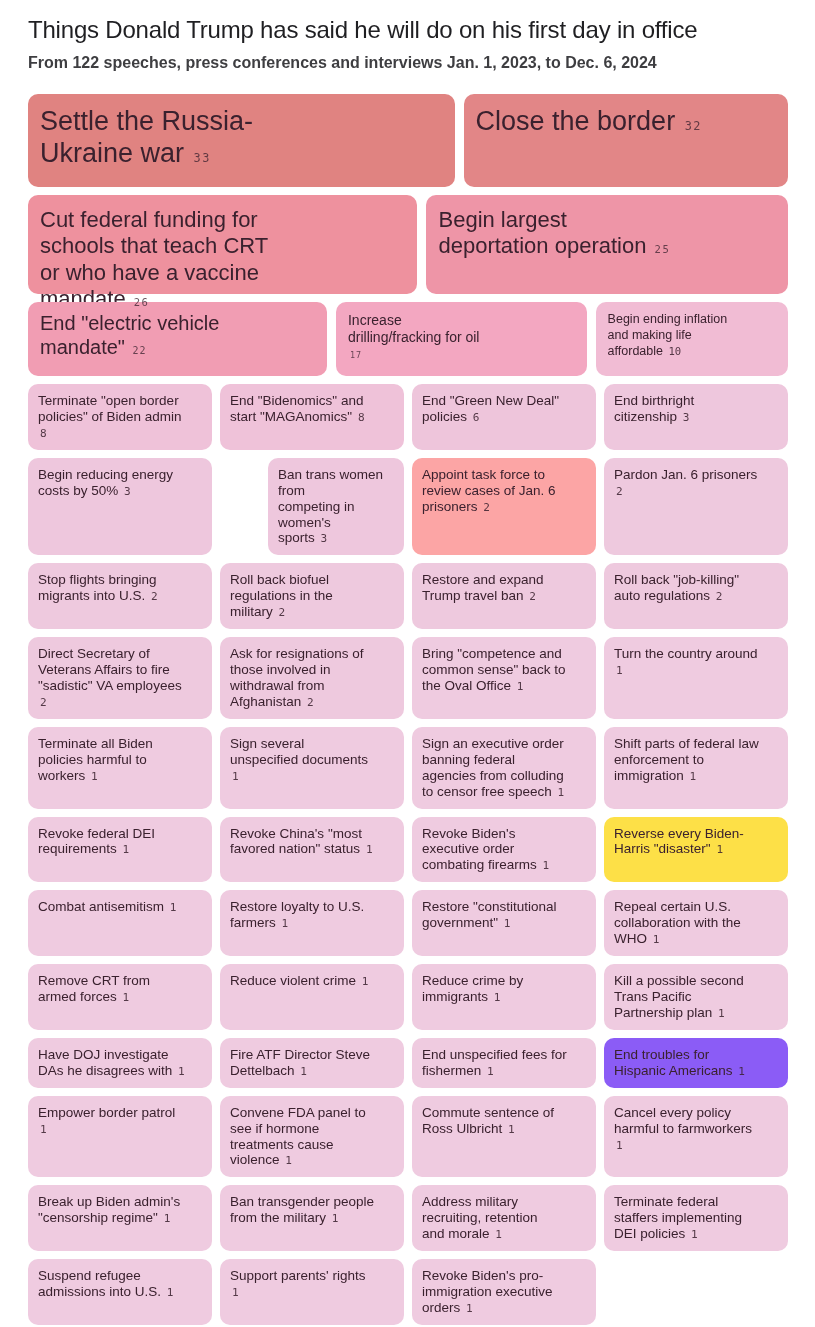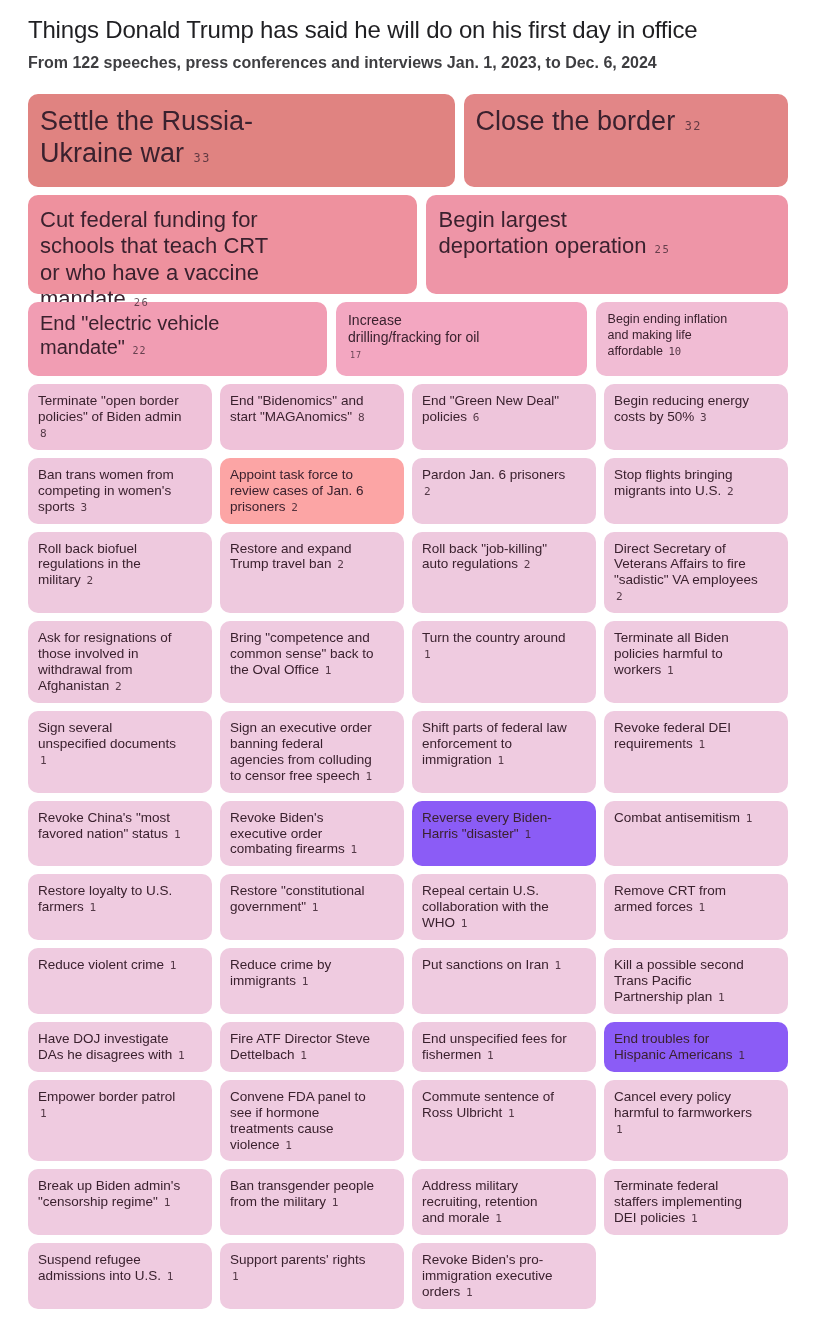--- a/index.html
+++ b/index.html
@@ -93,25 +93,30 @@
     <span class="label">End "Bidenomics" and
 start "MAGAnomics"</span>
     <span class="count">8</span>
   </div>
       <div class="box" style="background: rgb(238, 197, 219);">
     <span class="label">End "Green New Deal"
 policies</span>
     <span class="count">6</span>
   </div>
       <div class="box" style="background: rgb(238, 199, 221);">
+    <span class="label">End birthright
+citizenship</span>
+    <span class="count">3</span>
+  </div>
+      <div class="box" style="background: rgb(238, 199, 221);">
     <span class="label">Begin reducing energy
 costs by 50%</span>
     <span class="count">3</span>
   </div>
-      <div class="box" style="background: rgb(238, 199, 221);">
+      <div class="box" style="background: rgb(238, 199, 221); margin-left: 48px;">
     <span class="label">Ban trans women from
 competing in women's
 sports</span>
     <span class="count">3</span>
   </div>
       <div class="box" style="background: #fca5a5;">
     <span class="label">Appoint task force to
 review cases of Jan. 6
 prisoners</span>
     <span class="count">2</span>
@@ -201,21 +206,21 @@
     <span class="label">Revoke China's "most
 favored nation" status</span>
     <span class="count">1</span>
   </div>
       <div class="box" style="background: rgb(239, 203, 224);">
     <span class="label">Revoke Biden's
 executive order
 combating firearms</span>
     <span class="count">1</span>
   </div>
-      <div class="box" style="background: #8b5cf6;">
+      <div class="box" style="background: #fde047;">
     <span class="label">Reverse every Biden-
 Harris "disaster"</span>
     <span class="count">1</span>
   </div>
       <div class="box" style="background: rgb(239, 203, 224);">
     <span class="label">Combat antisemitism</span>
     <span class="count">1</span>
   </div>
       <div class="box" style="background: rgb(239, 203, 224);">
     <span class="label">Restore loyalty to U.S.
@@ -238,24 +243,20 @@
 armed forces</span>
     <span class="count">1</span>
   </div>
       <div class="box" style="background: rgb(239, 203, 224);">
     <span class="label">Reduce violent crime</span>
     <span class="count">1</span>
   </div>
       <div class="box" style="background: rgb(239, 203, 224);">
     <span class="label">Reduce crime by
 immigrants</span>
-    <span class="count">1</span>
-  </div>
-      <div class="box" style="background: rgb(239, 203, 224);">
-    <span class="label">Put sanctions on Iran</span>
     <span class="count">1</span>
   </div>
       <div class="box" style="background: rgb(239, 203, 224);">
     <span class="label">Kill a possible second
 Trans Pacific
 Partnership plan</span>
     <span class="count">1</span>
   </div>
       <div class="box" style="background: rgb(239, 203, 224);">
     <span class="label">Have DOJ investigate

